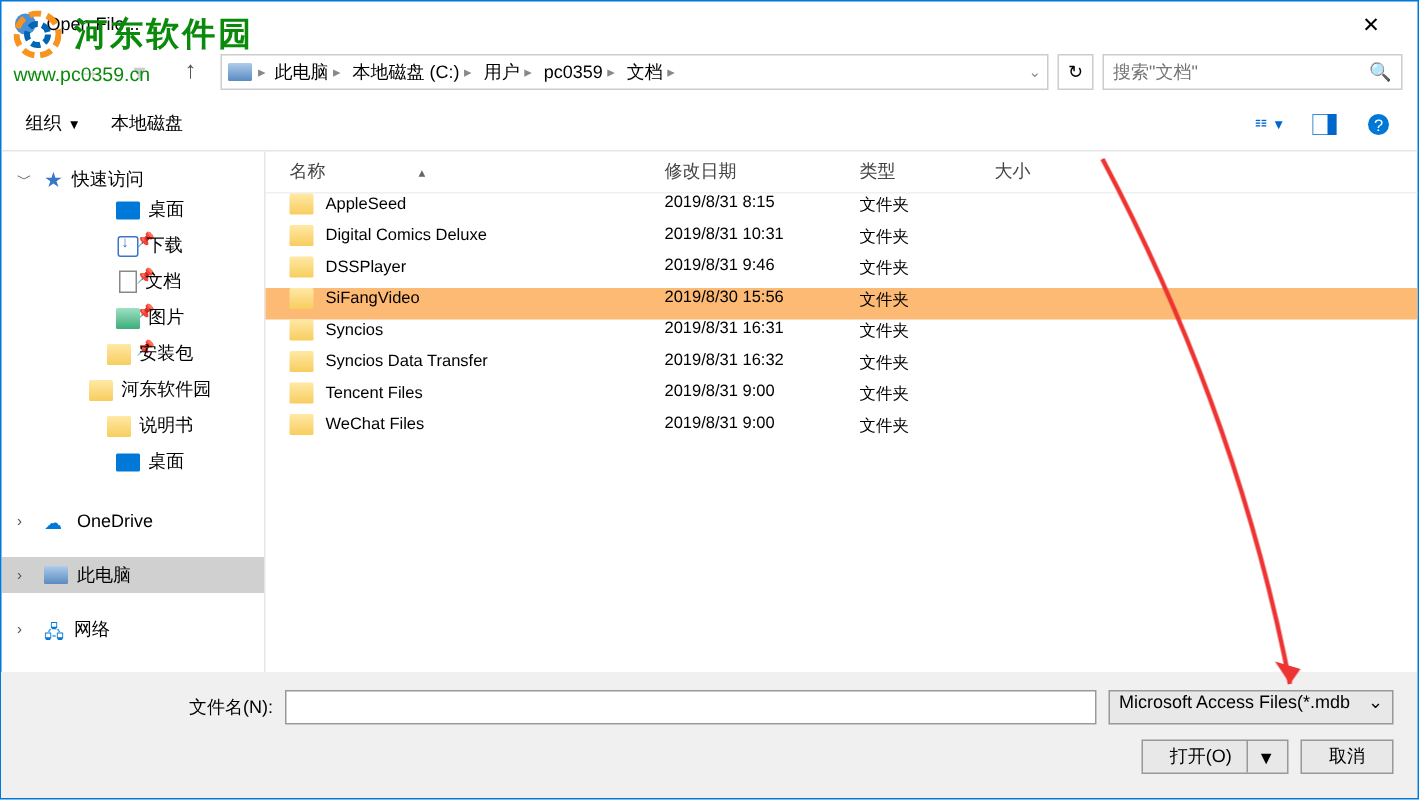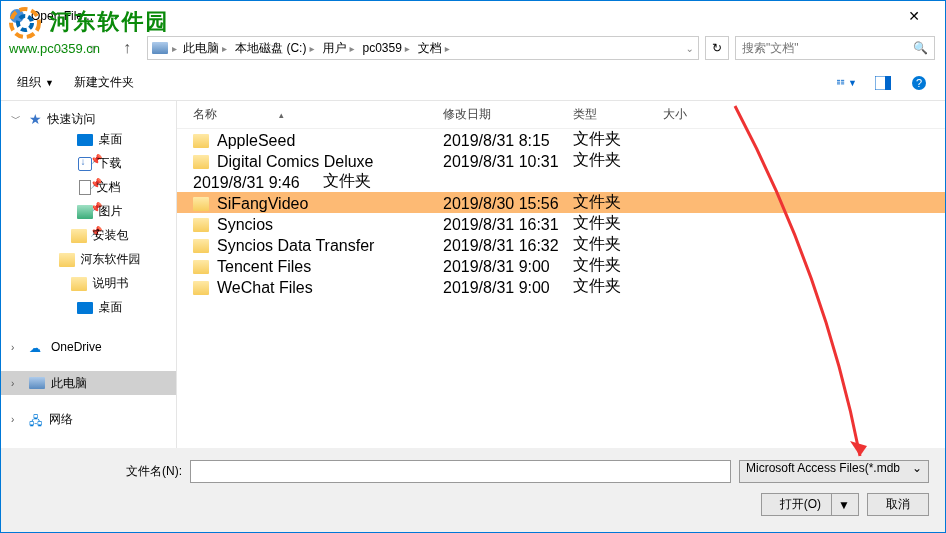--- a/index.html
+++ b/index.html
@@ -46,21 +46,21 @@
 .home-ico { width:14px; height:14px; background:#d64545; border-radius:2px; display:inline-block; }
 .star-ico { color:#3a76c8; font-size:14px; }
 .filepane { flex:1; display:flex; flex-direction:column; border-left:1px solid #e5e5e5; }
 .headers { display:flex; height:28px; align-items:center; font-size:12px; color:#444; padding-left:16px; border-bottom:1px solid #f0f0f0; }
 .col-name { width:250px; display:flex; align-items:center; gap:6px; }
 .col-date { width:130px; }
 .col-type { width:90px; }
 .col-size { width:80px; }
 .sort-arrow { font-size:9px; color:#666; margin-left:56px; }
 .rows { flex:1; }
-.row { display:flex; height:21px; align-items:flex-end; font-size:16px; padding-left:16px; cursor:default; }
+.row { display:flex; height:21px; align-items:flex-start; font-size:11px; padding-left:16px; cursor:default; }
 .row.selected { background:#fdba74; }
 .row .col-name { display:flex; align-items:center; gap:8px; }
 .bottom { position:absolute; bottom:0; left:0; right:0; background:#f0f0f0; padding:12px 16px 16px; }
 .filerow { display:flex; align-items:center; gap:8px; margin-bottom:10px; }
 .filerow label { font-size:12px; width:165px; text-align:right; }
 .filerow input { flex:1; height:23px; border:1px solid #999; padding:0 4px; font-size:12px; background:#fff; }
 .filetype { width:190px; height:23px; border:1px solid #999; background:#e8e8e8; font-size:12px; display:flex; padding:0 6px; justify-content:space-between; }
 .btnrow { display:flex; justify-content:flex-end; gap:8px; }
 .btn { height:23px; padding:0 18px; border:1px solid #999; background:#e8e8e8; font-size:12px; display:flex; align-items:center; cursor:default; }
 .btn.split { padding-right:2px; }
@@ -127,21 +127,21 @@
     <input placeholder="搜索&quot;文档&quot;" style="">
     <span class="sicon">🔍</span>
   </div>
 </div>
 
 <div class="toolbar">
   <div class="tool">
       <span>组织</span> 
       <span style="font-size:9px">▼</span>
     </div>
-  <div class="tool">新建文件夹</div>
+  <div class="tool">本地磁盘</div>
   <div class="right">
     <div class="iconbtn">
         <svg width="18" height="14" viewBox="0 0 18 14">
           <rect x="0" y="0" width="7" height="2" fill="#0066cc"></rect>
           <rect x="0" y="4" width="7" height="2" fill="#0066cc"></rect>
           <rect x="0" y="8" width="7" height="2" fill="#0066cc"></rect>
           <rect x="9" y="0" width="7" height="2" fill="#0066cc"></rect>
           <rect x="9" y="4" width="7" height="2" fill="#0066cc"></rect>
           <rect x="9" y="8" width="7" height="2" fill="#0066cc"></rect>
         </svg>
@@ -276,20 +276,24 @@
         <div class="row">
           <div class="col-name">
             <span class="folder-ico"></span>
             <span>Digital Comics Deluxe</span>
           </div>
           <div class="col-date">2019/8/31 10:31</div>
           <div class="col-type">文件夹</div>
           <div class="col-size"></div>
         </div>
         <div class="row">
+          <div class="col-name">
+            <span class="folder-ico"></span>
+            <span>DSSPlayer</span>
+          </div>
           <div class="col-date">2019/8/31 9:46</div>
           <div class="col-type">文件夹</div>
           <div class="col-size"></div>
         </div>
         <div class="row selected">
           <div class="col-name">
             <span class="folder-ico"></span>
             <span>SiFangVideo</span>
           </div>
           <div class="col-date">2019/8/30 15:56</div>

